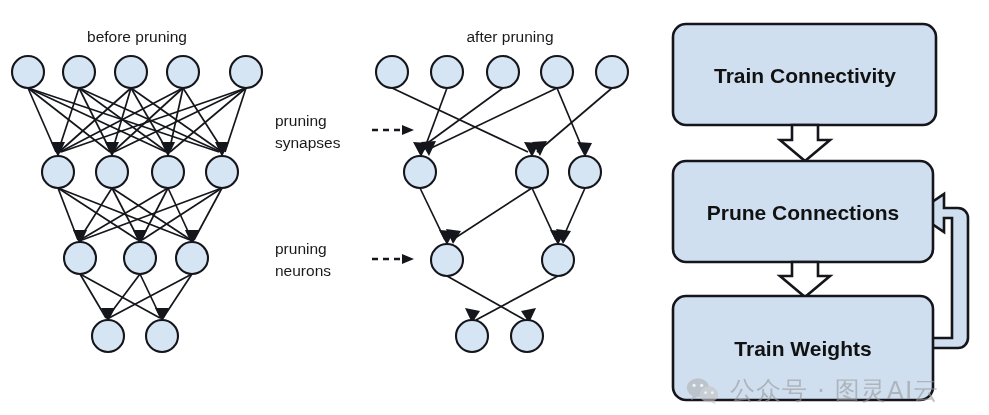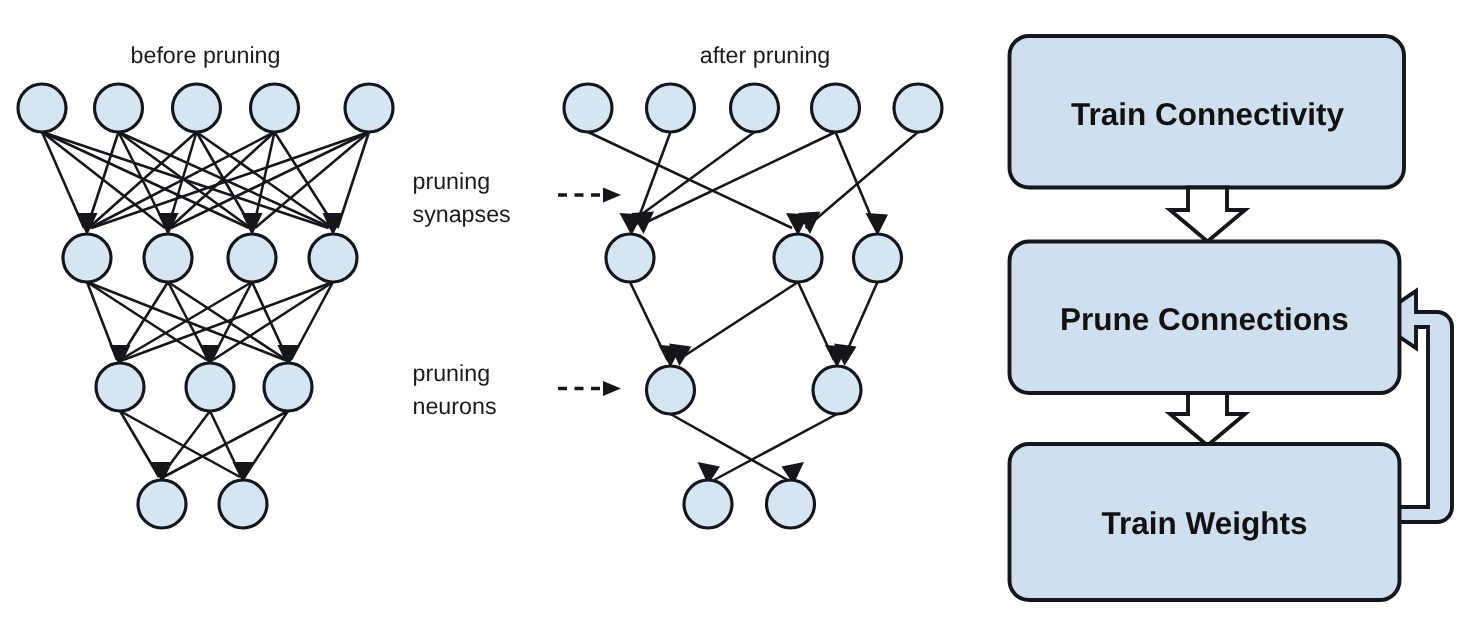--- a/index.html
+++ b/index.html
@@ -303,14 +303,27 @@
 
       <polygon class="block-arrow" points="792,262 818,262 818,276 830,276 805,297 780,276 792,276"></polygon>
 
       <g>
         <rect class="flow-box" x="673" y="296" width="260" height="104" rx="13" ry="13"></rect>
         <text class="box-text" x="803" y="356" text-anchor="middle">Train Weights</text>
       </g>
     </g>
   </svg>
 
+  <div id="watermark">
+    <svg class="wm-logo" viewBox="0 0 40 34">
+      <ellipse cx="14" cy="13" rx="13" ry="11" fill="#b3b3b3"></ellipse>
+      <polygon points="8,21 6,28 13,24" fill="#b3b3b3"></polygon>
+      <circle cx="9.5" cy="10.5" r="1.9" fill="#ffffff"></circle>
+      <circle cx="18.5" cy="10.5" r="1.9" fill="#ffffff"></circle>
+      <ellipse cx="27" cy="21" rx="11" ry="9.5" fill="#c4c4c4"></ellipse>
+      <polygon points="33,28 35,33 29,30" fill="#c4c4c4"></polygon>
+      <circle cx="23" cy="19" r="1.6" fill="#ffffff"></circle>
+      <circle cx="31" cy="19" r="1.6" fill="#ffffff"></circle>
+    </svg>
+    <span class="wm-text">公众号 · 图灵AI云</span>
+  </div>
 
 </div>
 
 </body></html>

